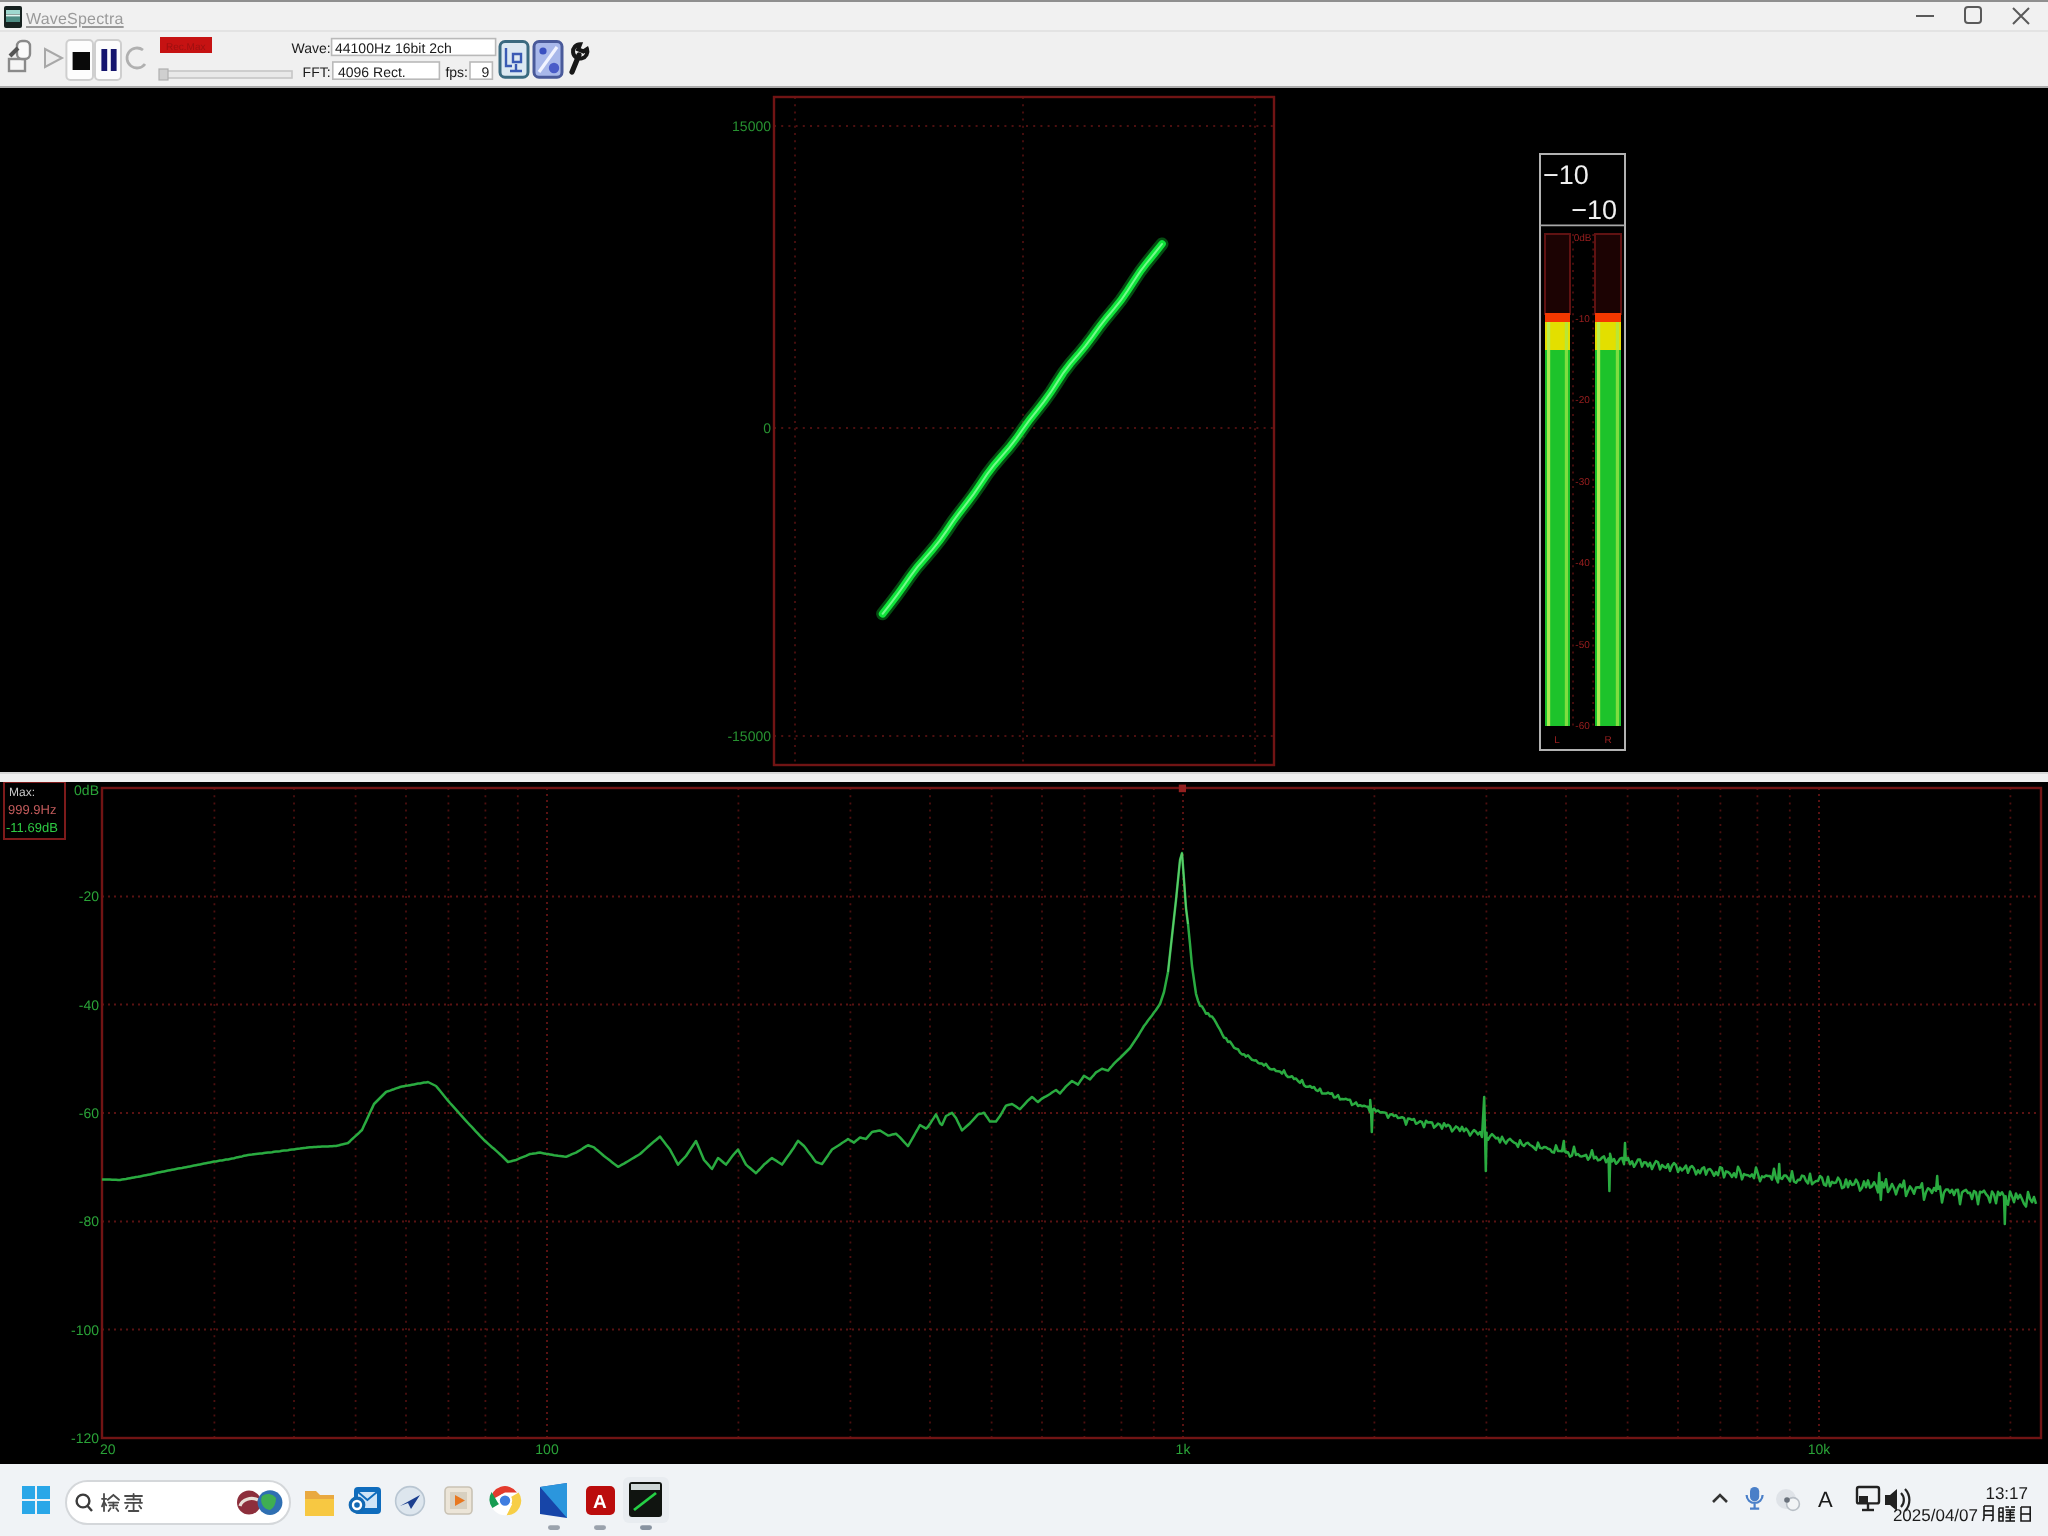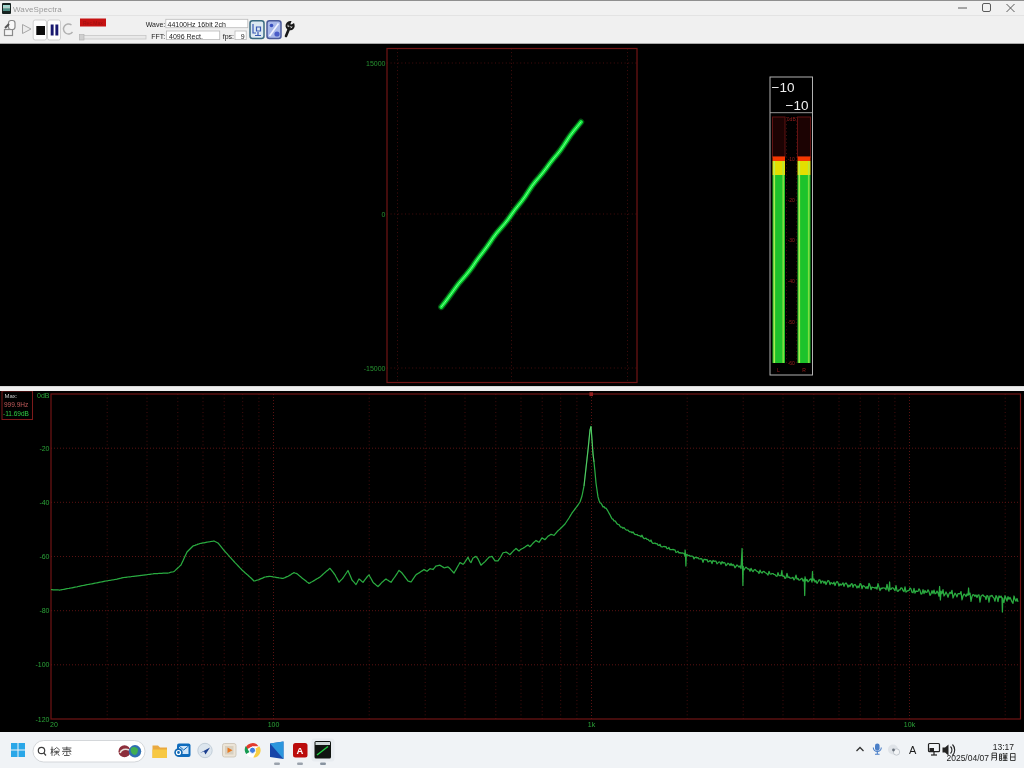--- a/index.html
+++ b/index.html
@@ -1,20 +1,20 @@
 <!DOCTYPE html>
 <html><head><meta charset="utf-8">
 <style>
 * { margin:0; padding:0; box-sizing:border-box; }
 html,body { width:1024px; height:768px; overflow:hidden; background:#000;
   font-family:"Liberation Sans", sans-serif; }
 .abs { position:absolute; }
 #titlebar { left:0; top:0; width:1024px; height:16px; background:#f1f1f1;
   border-top:1px solid #8f8f8f; border-bottom:1px solid #e3e3e3; }
-#ttxt { left:13px; top:4.5px; font-size:8px; color:#9a9a9a; letter-spacing:0.1px; }
+#ttxt { left:13px; top:4.5px; font-size:8px; color:#9a9a9a; letter-spacing:0.1px;text-decoration:underline; }
 #toolbar { left:0; top:16px; width:1024px; height:28px; background:#f0f0f0;
   border-bottom:1px solid #ababab; }
 #topclient { left:0; top:44px; width:1024px; height:342px; background:#000; }
 #split { left:0; top:386px; width:1024px; height:5px; background:#efefef;
   border-top:1px solid #d7d7d7; }
 #specclient { left:0; top:391px; width:1024px; height:341px; background:#000; }
 #taskbar { left:0; top:732px; width:1024px; height:36px; background:#f0f3f6; }
 svg { position:absolute; left:0; top:0; }
 .gmin { stroke:#4d0f0f; stroke-width:0.9; stroke-dasharray:1 2.6; }
 .gmaj { stroke:#5a1212; stroke-width:1; stroke-dasharray:1 2; }

